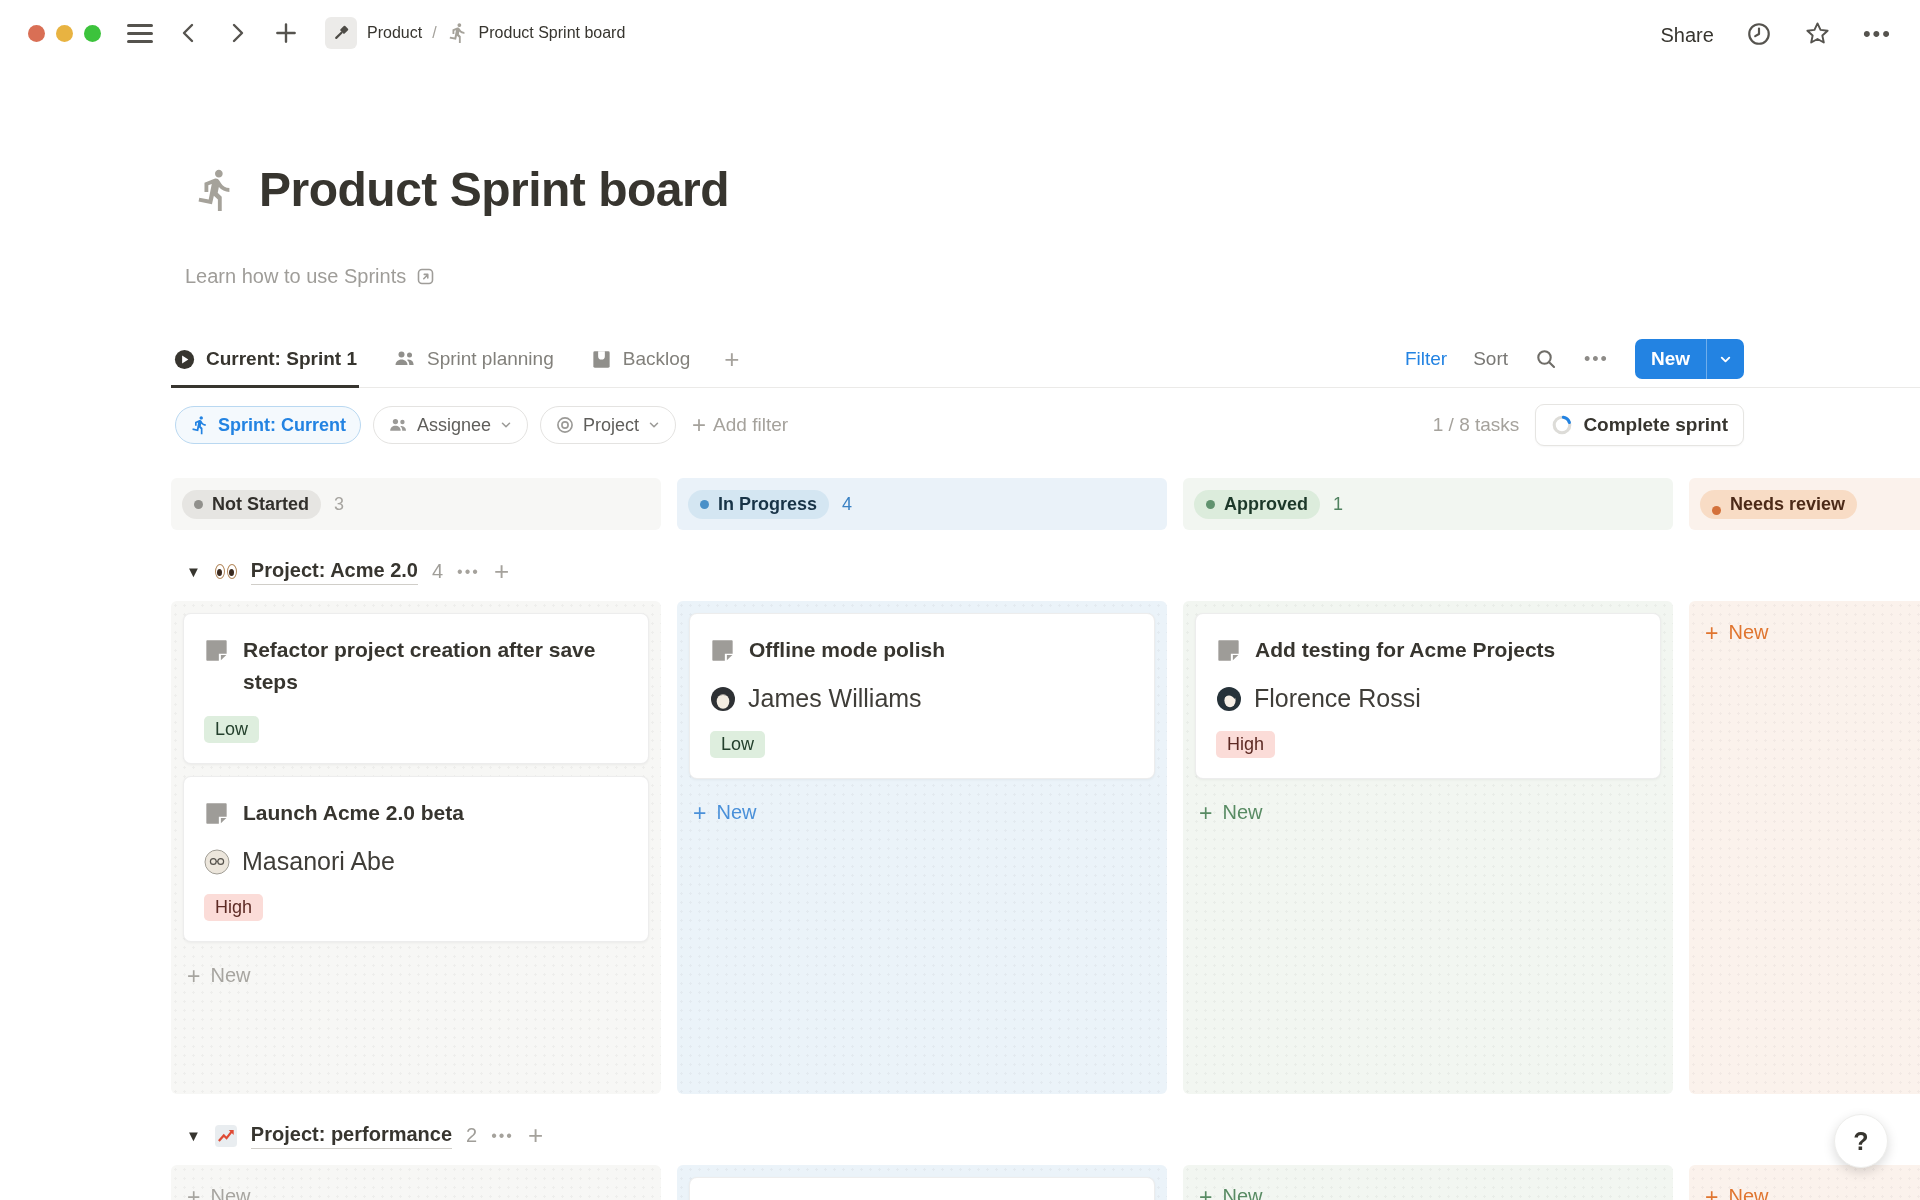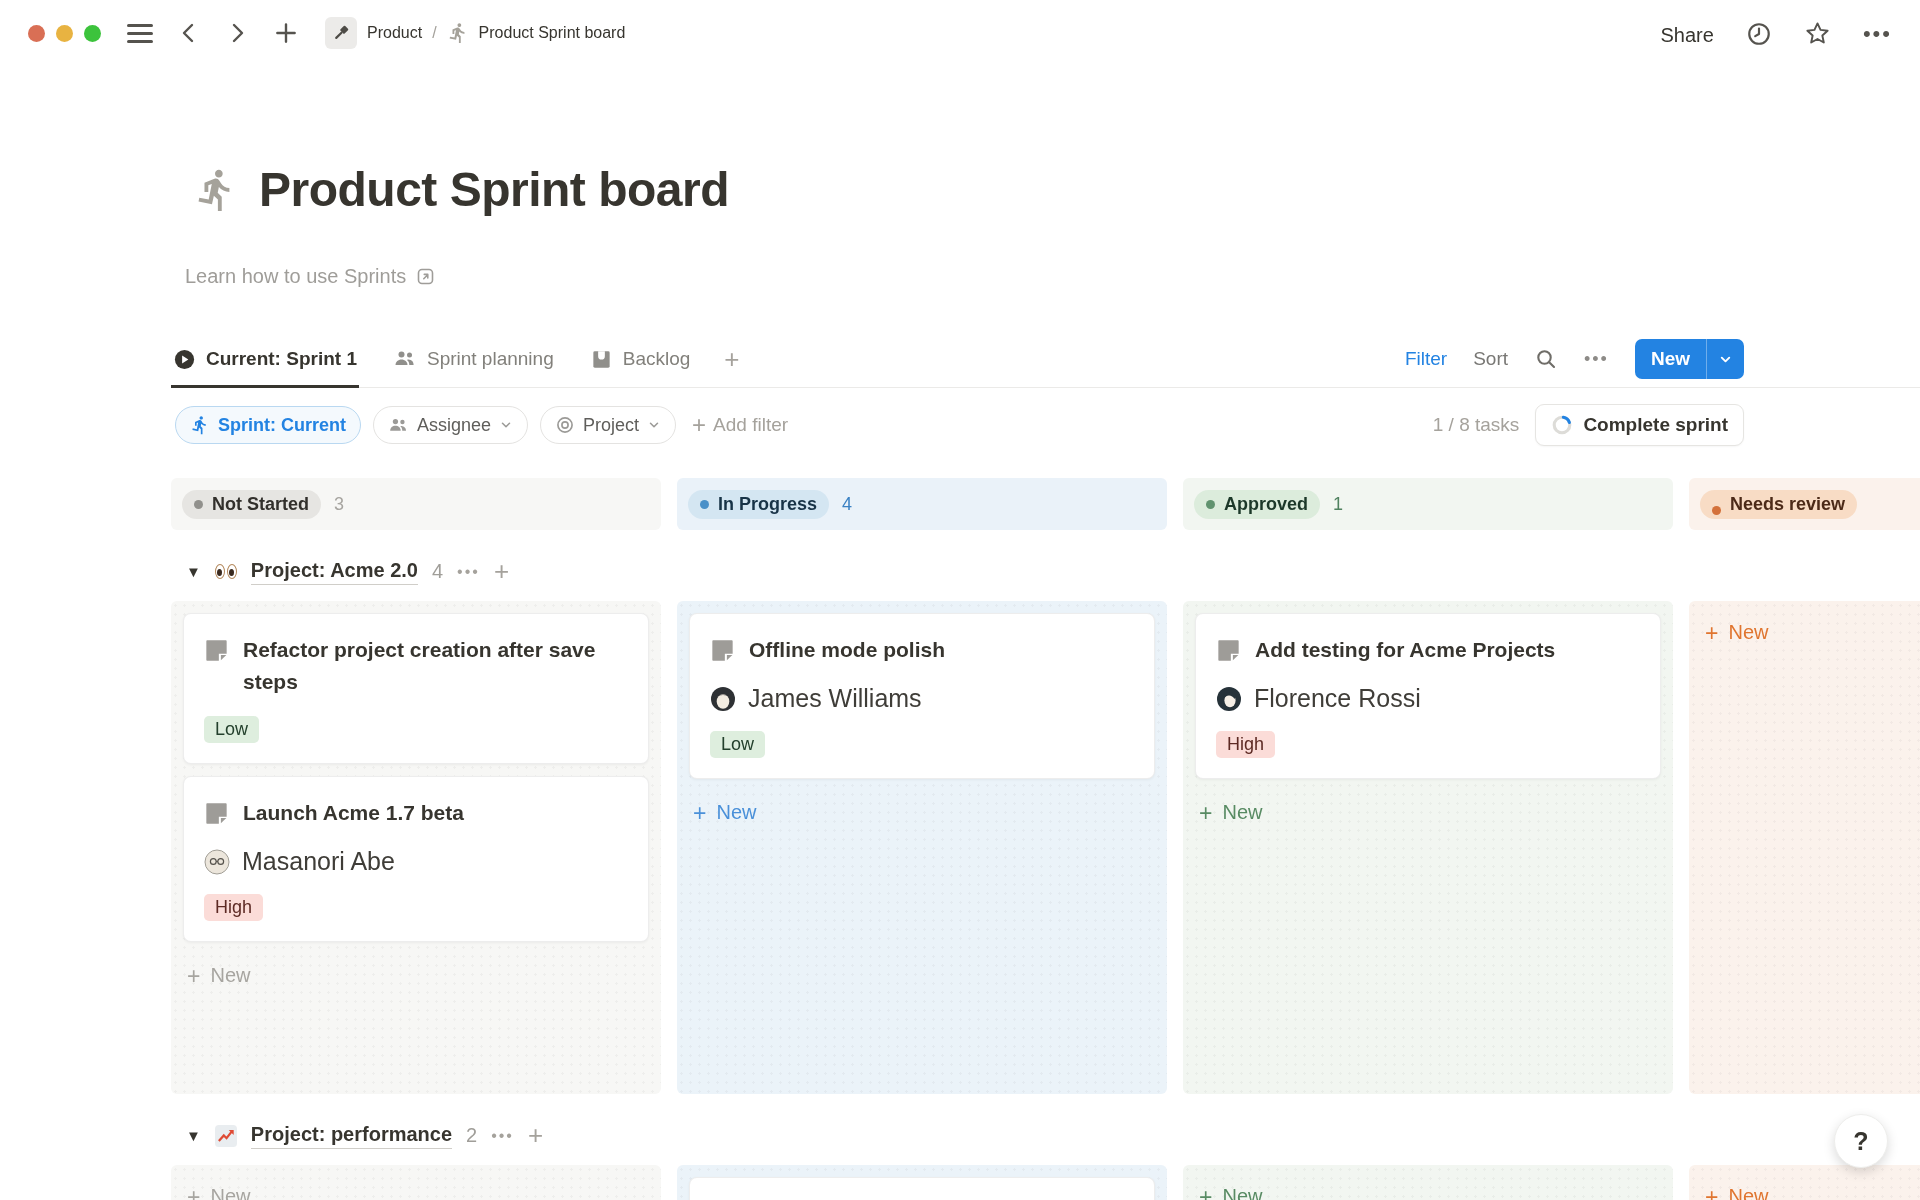--- a/index.html
+++ b/index.html
@@ -335,21 +335,21 @@
             <span>Refactor project creation after save steps</span>
           </div>
           <span class="badge low">Low</span>
         </div>
         <div class="card">
           <div class="card-title">
             <svg width="25" height="25" viewBox="0 0 16 16">
                 <path d="M2 1.5h12a.5.5 0 0 1 .5.5v8H9.5V14.5H2a.5.5 0 0 1-.5-.5V2a.5.5 0 0 1 .5-.5z" fill="#9e9c98"></path>
                 <path d="M10.8 14.3l3.5-3.5h-3.5z" fill="#9e9c98"></path>
               </svg>
-            <span>Launch Acme 1.7 beta</span>
+            <span>Launch Acme 2.0 beta</span>
           </div>
           <div class="person">
             <svg width="26" height="26" viewBox="0 0 26 26">
                 <circle cx="13" cy="13" r="12" fill="#ece6dc" stroke="#a19e96"></circle>
                 <circle cx="9.3" cy="12.5" r="2.9" fill="none" stroke="#55524c" stroke-width="1.2"></circle>
                 <circle cx="16.7" cy="12.5" r="2.9" fill="none" stroke="#55524c" stroke-width="1.2"></circle>
                 <path d="M12.2 12.5h1.6" stroke="#55524c" stroke-width="1.2"></path>
               </svg>
             <span>Masanori Abe</span>
           </div>

